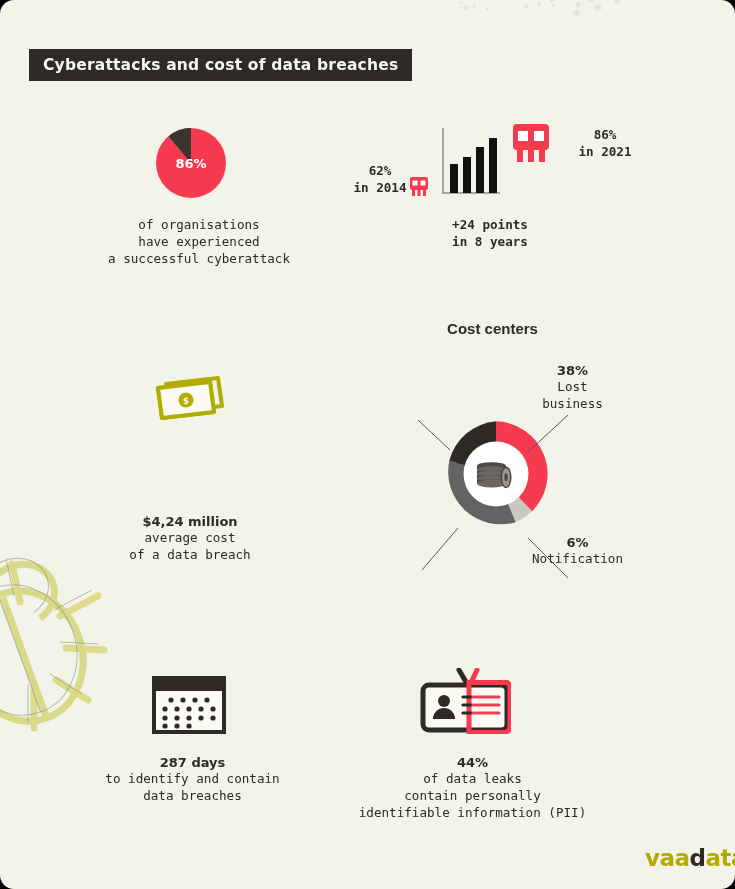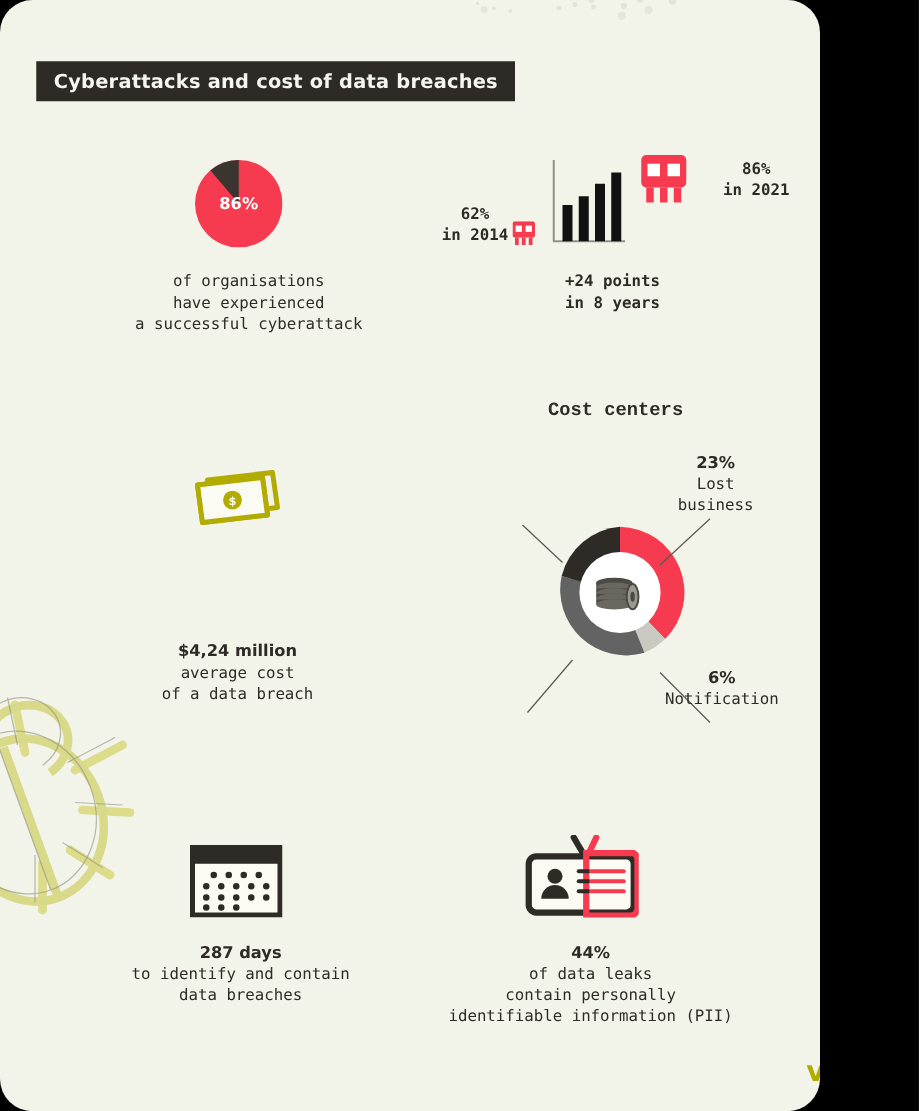--- a/index.html
+++ b/index.html
@@ -1,21 +1,21 @@
 <!DOCTYPE html>
 <html><head>
 <meta charset="utf-8">
 <style>
   html,body{margin:0;padding:0;background:#000;}
   body{width:735px;height:889px;overflow:hidden;font-family:"DejaVu Sans Mono",monospace;}
 
   #page{
-    position:absolute;left:0;top:0;width:656px;height:889px;
+    position:absolute;left:0;top:0;width:735px;height:889px;
     background:#f2f4ea;
-    border-radius:26px;
+    border-radius:14px;
     overflow:hidden;
   }
 
   
   #dots{position:absolute;right:0;top:0;width:300px;height:330px;pointer-events:none;}
 
   
   #bug{position:absolute;left:-52px;top:540px;width:185px;height:195px;pointer-events:none;}
 
   
@@ -44,21 +44,21 @@
   
   #y2014{position:absolute;left:340px;top:162px;width:80px;}
   #y2021{position:absolute;left:560px;top:126px;width:90px;}
   #barsvg{position:absolute;left:440px;top:126px;}
   #skullSm{position:absolute;left:410px;top:177px;}
   #skullLg{position:absolute;left:512px;top:124px;}
   #evoCap{position:absolute;left:400px;top:216px;width:180px;}
 
   
   #ccTitle{position:absolute;left:385px;top:320px;width:215px;
-    font-family:Liberation Mono, monospace;font-weight:bold;font-size:15px;color:#2e2a25;text-align:center;}
+    font-family:Liberation Sans, sans-serif;font-weight:bold;font-size:15px;color:#2e2a25;text-align:center;}
   #donut{position:absolute;left:440px;top:418px;}
   #ccL1{position:absolute;left:315px;top:363px;width:175px;}
   #ccL2{position:absolute;left:515px;top:363px;width:115px;}
   #ccL3{position:absolute;left:345px;top:540px;width:165px;}
   #ccL4{position:absolute;left:515px;top:535px;width:125px;}
 
   
   #moneyIcon{position:absolute;left:152px;top:372px;}
   #moneyCap{position:absolute;left:90px;top:468px;width:200px;margin-top:46px;}
 
@@ -492,21 +492,21 @@
   <svg class="abs" style="left:400px;top:410px;" width="200" height="200">
     <g stroke="#5a5a52" stroke-width="1" fill="none">
       <path d="M18 10 L50 40"></path>
       <path d="M168 5 L128 42"></path>
       <path d="M22 160 L58 118"></path>
       <path d="M168 168 L128 128"></path>
     </g>
   </svg>
 
   <div id="ccL2">
-    <div class="capb">23%</div>
+    <div class="capb">38%</div>
     <div class="cap">Lost
 business</div>
   </div>
   <div id="ccL4">
     <div class="capb">6%</div>
     <div class="cap">Notification</div>
   </div>
 
   <svg id="moneyIcon" width="74" height="52" viewBox="0 0 74 52">
     <g fill="none" stroke="#b2ac00" stroke-width="4" stroke-linejoin="round">

